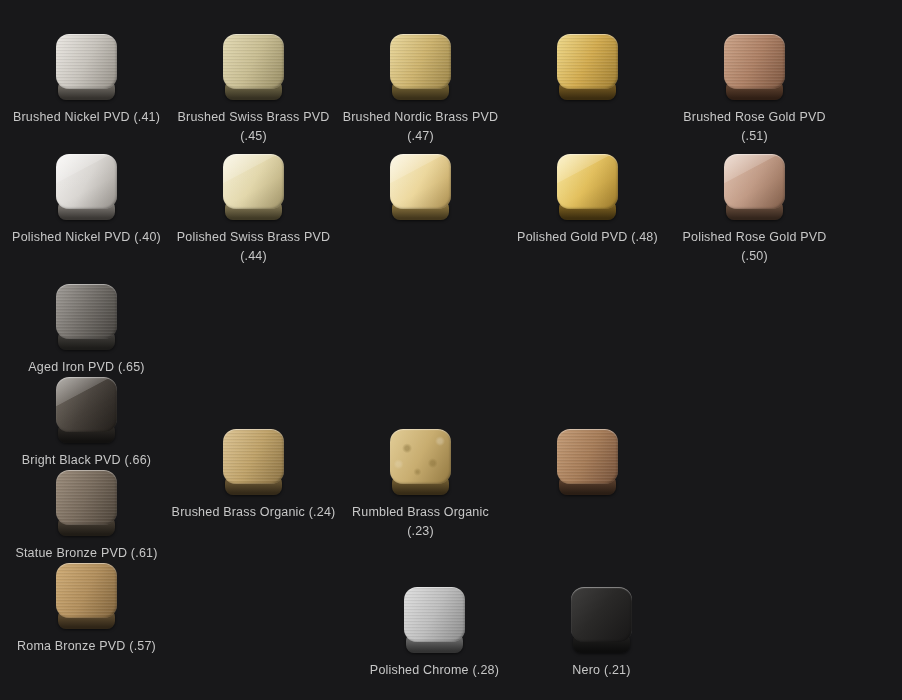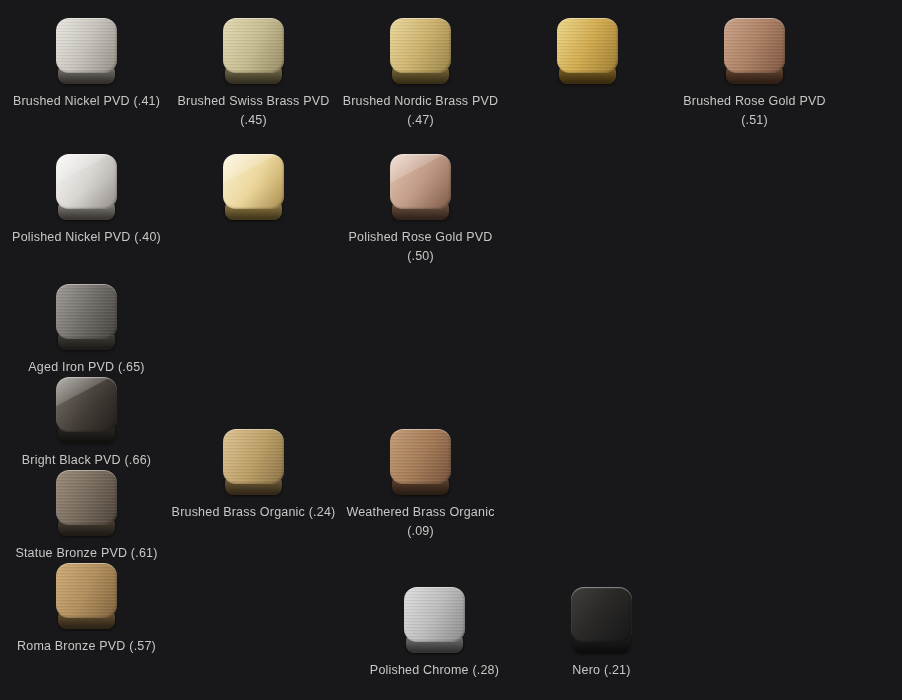--- a/index.html
+++ b/index.html
@@ -5,21 +5,21 @@
   html, body { margin: 0; padding: 0; }
   body {
     width: 902px; height: 700px;
     background: #18181a;
     overflow: hidden;
     font-family: "Liberation Sans", sans-serif;
     position: relative;
   }
   .grid { position: absolute; inset: 0; }
   .finish-row { position: absolute; display: flex; }
-  .finish-row:nth-child(1) { top: 18px;  left: 3px; }
+  .finish-row:nth-child(1) { top: 34px;  left: 3px; }
   .finish-row:nth-child(2) { top: 154px; left: 3px; }
   .finish-row:nth-child(3) { top: 284px; left: 3px; flex-direction: column; }
   .finish-row:nth-child(4) { top: 429px; left: 170px; }
   .finish-row:nth-child(5) { top: 587px; left: 351px; }
   .finish-cell {
     width: 167px;
     display: flex; flex-direction: column; align-items: center;
     cursor: pointer;
   }
   .swatch {
@@ -126,26 +126,41 @@
     <div class="finish-row">
       <div class="finish-cell">
     <div class="swatch">
       <div class="lip" style="--lip1: #99948e; --lip2: #3b3835;"></div>
       <div class="face polished" style="--light: #f4f2f0; --base: #d8d5d1; --dark: #a29d97;"></div>
     </div>
     <div class="finish-label">Polished Nickel PVD (.40)</div>
   </div>
       <div class="finish-cell">
     <div class="swatch">
+      <div class="lip" style="--lip1: #a2946a; --lip2: #403a26;"></div>
+      <div class="face polished" style="--light: #f5efd4; --base: #e2d7ab; --dark: #b0a273;"></div>
+    </div>
+    <div class="finish-label">Polished Swiss Brass PVD
+(.44)</div>
+  </div>
+      <div class="finish-cell">
+    <div class="swatch">
       <div class="lip" style="--lip1: #aa8f4e; --lip2: #44381d;"></div>
       <div class="face polished" style="--light: #f9f0cf; --base: #ecd79c; --dark: #bb9c58;"></div>
     </div>
   </div>
       <div class="finish-cell">
     <div class="swatch">
+      <div class="lip" style="--lip1: #9a782a; --lip2: #3e2f0f;"></div>
+      <div class="face polished" style="--light: #f8e79d; --base: #e2bf5c; --dark: #a8832e;"></div>
+    </div>
+    <div class="finish-label">Polished Gold PVD (.48)</div>
+  </div>
+      <div class="finish-cell">
+    <div class="swatch">
       <div class="lip" style="--lip1: #80604c; --lip2: #33251c;"></div>
       <div class="face polished" style="--light: #dfc0ad; --base: #c09a85; --dark: #8d6751;"></div>
     </div>
     <div class="finish-label">Polished Rose Gold PVD (.50)</div>
   </div>
     </div>
     <div class="finish-row">
       <div class="finish-cell">
     <div class="swatch">
       <div class="lip" style="--lip1: #4e4b47; --lip2: #1d1c1a;"></div>
@@ -178,25 +193,30 @@
     <div class="finish-row">
       <div class="finish-cell">
     <div class="swatch">
       <div class="lip" style="--lip1: #816a40; --lip2: #342a19;"></div>
       <div class="face brushed" style="--light: #dcc494; --base: #bfa269; --dark: #8b7244;"></div>
     </div>
     <div class="finish-label">Brushed Brass Organic (.24)</div>
   </div>
       <div class="finish-cell">
     <div class="swatch">
+      <div class="lip" style="--lip1: #88703c; --lip2: #372c17;"></div>
+      <div class="face rumbled" style="--light: #e2cd97; --base: #c8ad70; --dark: #927841;"></div>
+    </div>
+    <div class="finish-label">Rumbled Brass Organic (.23)</div>
+  </div>
+      <div class="finish-cell">
+    <div class="swatch">
       <div class="lip" style="--lip1: #6c4c36; --lip2: #2b1e15;"></div>
       <div class="face brushed" style="--light: #c49c77; --base: #a67c58; --dark: #74513a;"></div>
     </div>
-    <div class="finish-label">Weathered Brass Organic
-(.09)</div>
   </div>
     </div>
     <div class="finish-row">
       <div class="finish-cell">
     <div class="swatch">
       <div class="lip" style="--lip1: #828282; --lip2: #333333;"></div>
       <div class="face brushed" style="--light: #e0e0e0; --base: #bdbdbd; --dark: #8a8a8a;"></div>
     </div>
     <div class="finish-label">Polished Chrome (.28)</div>
   </div>

